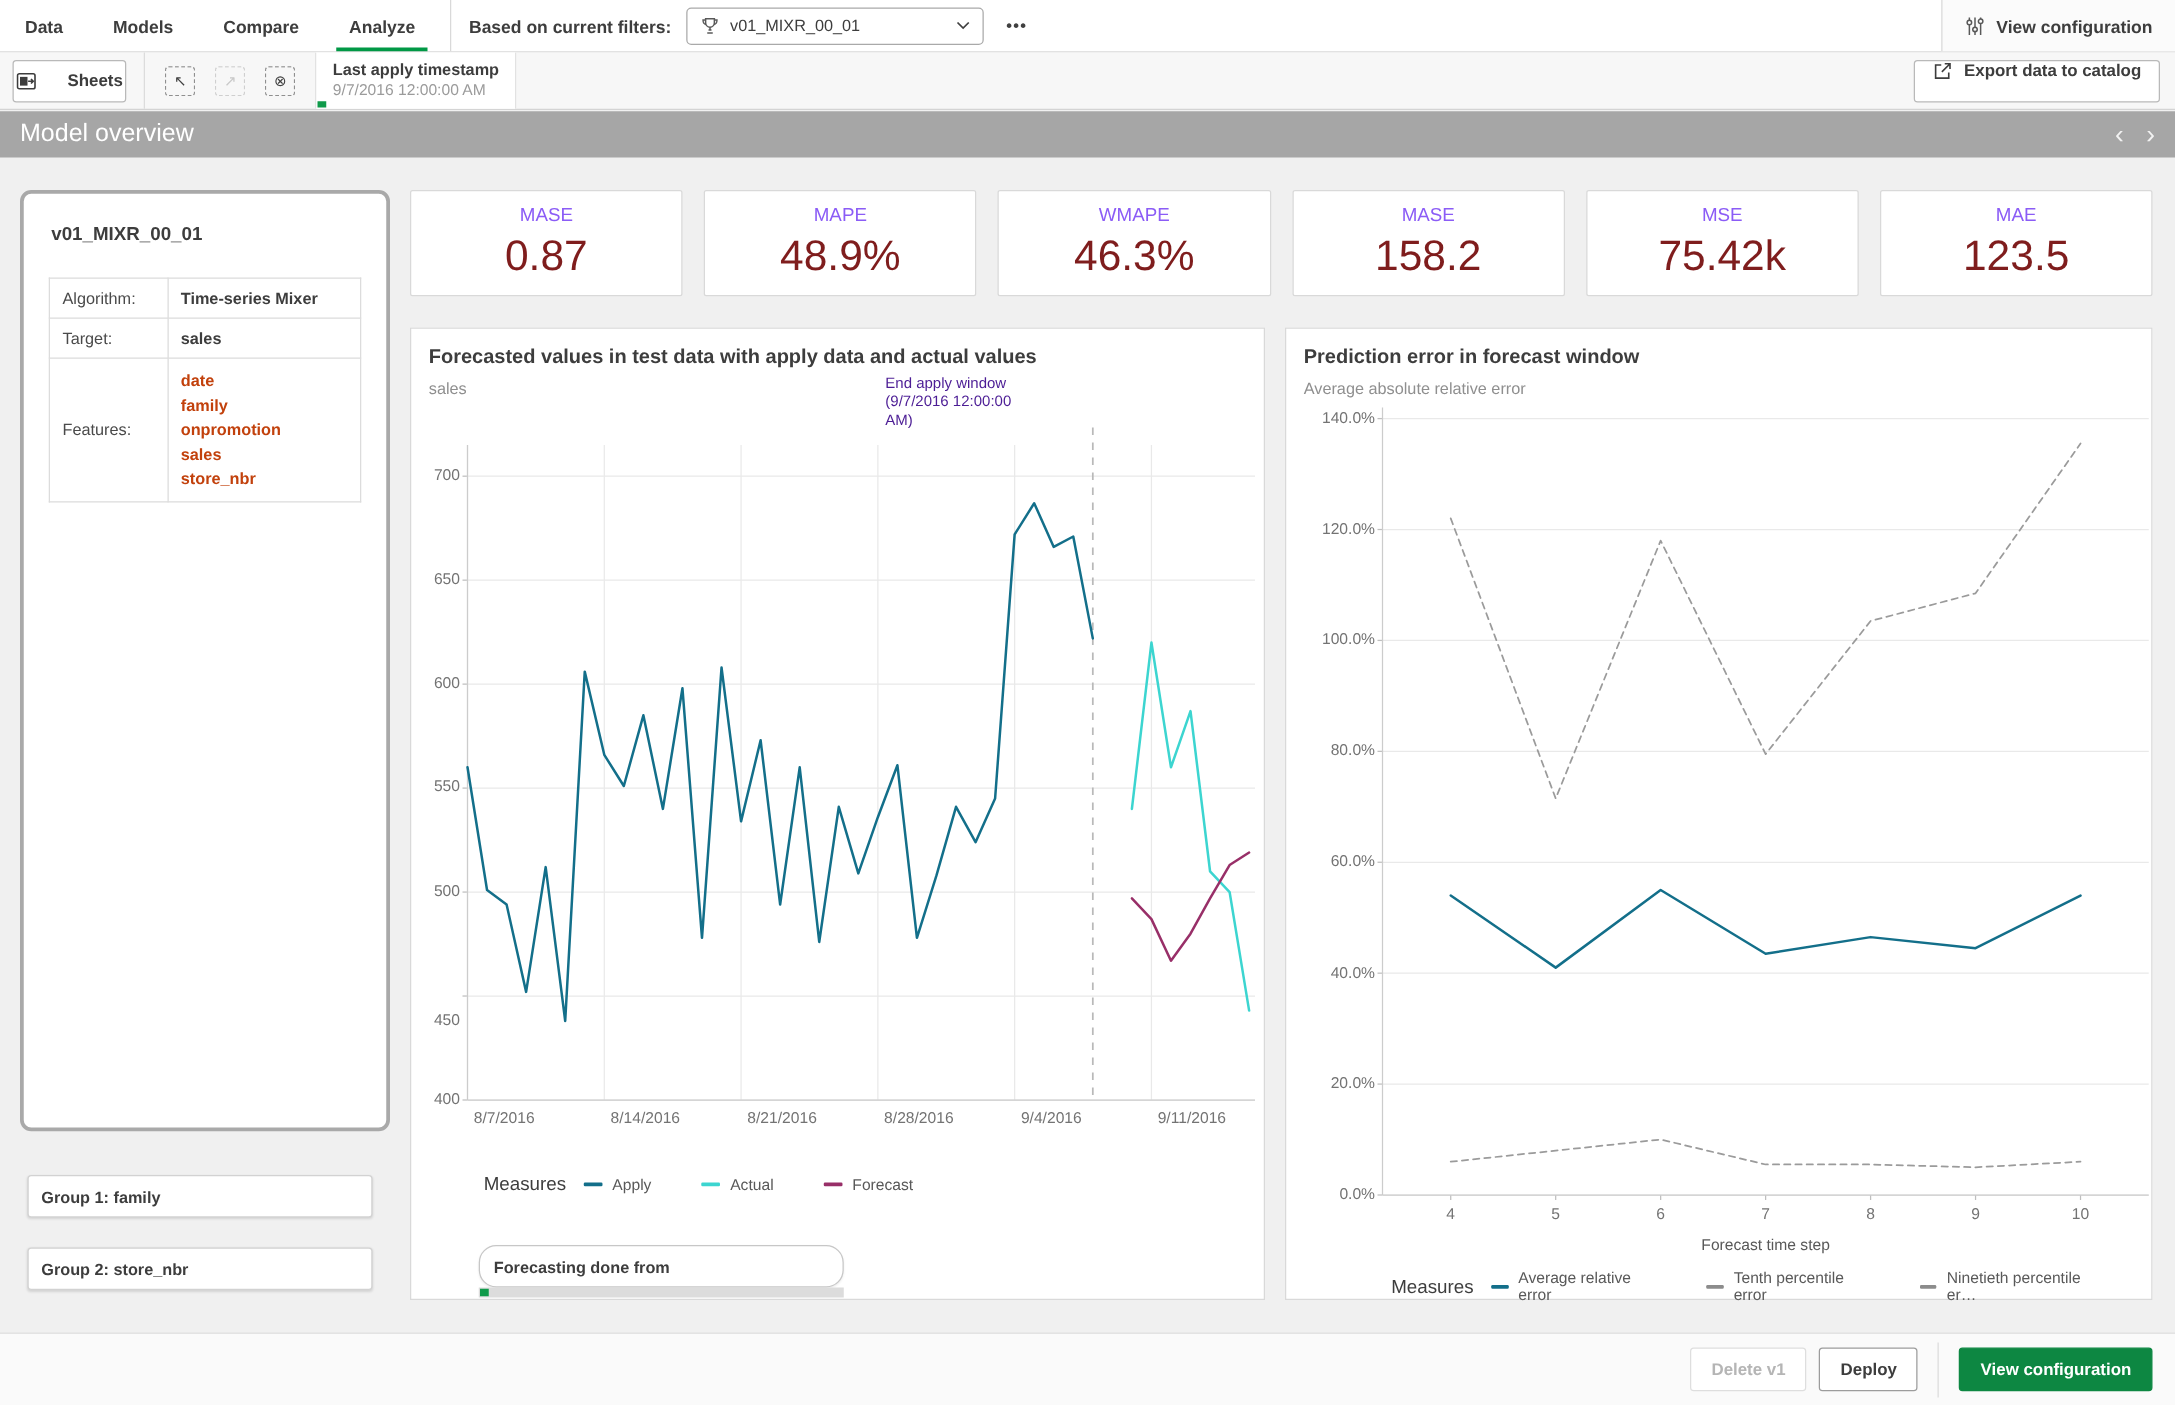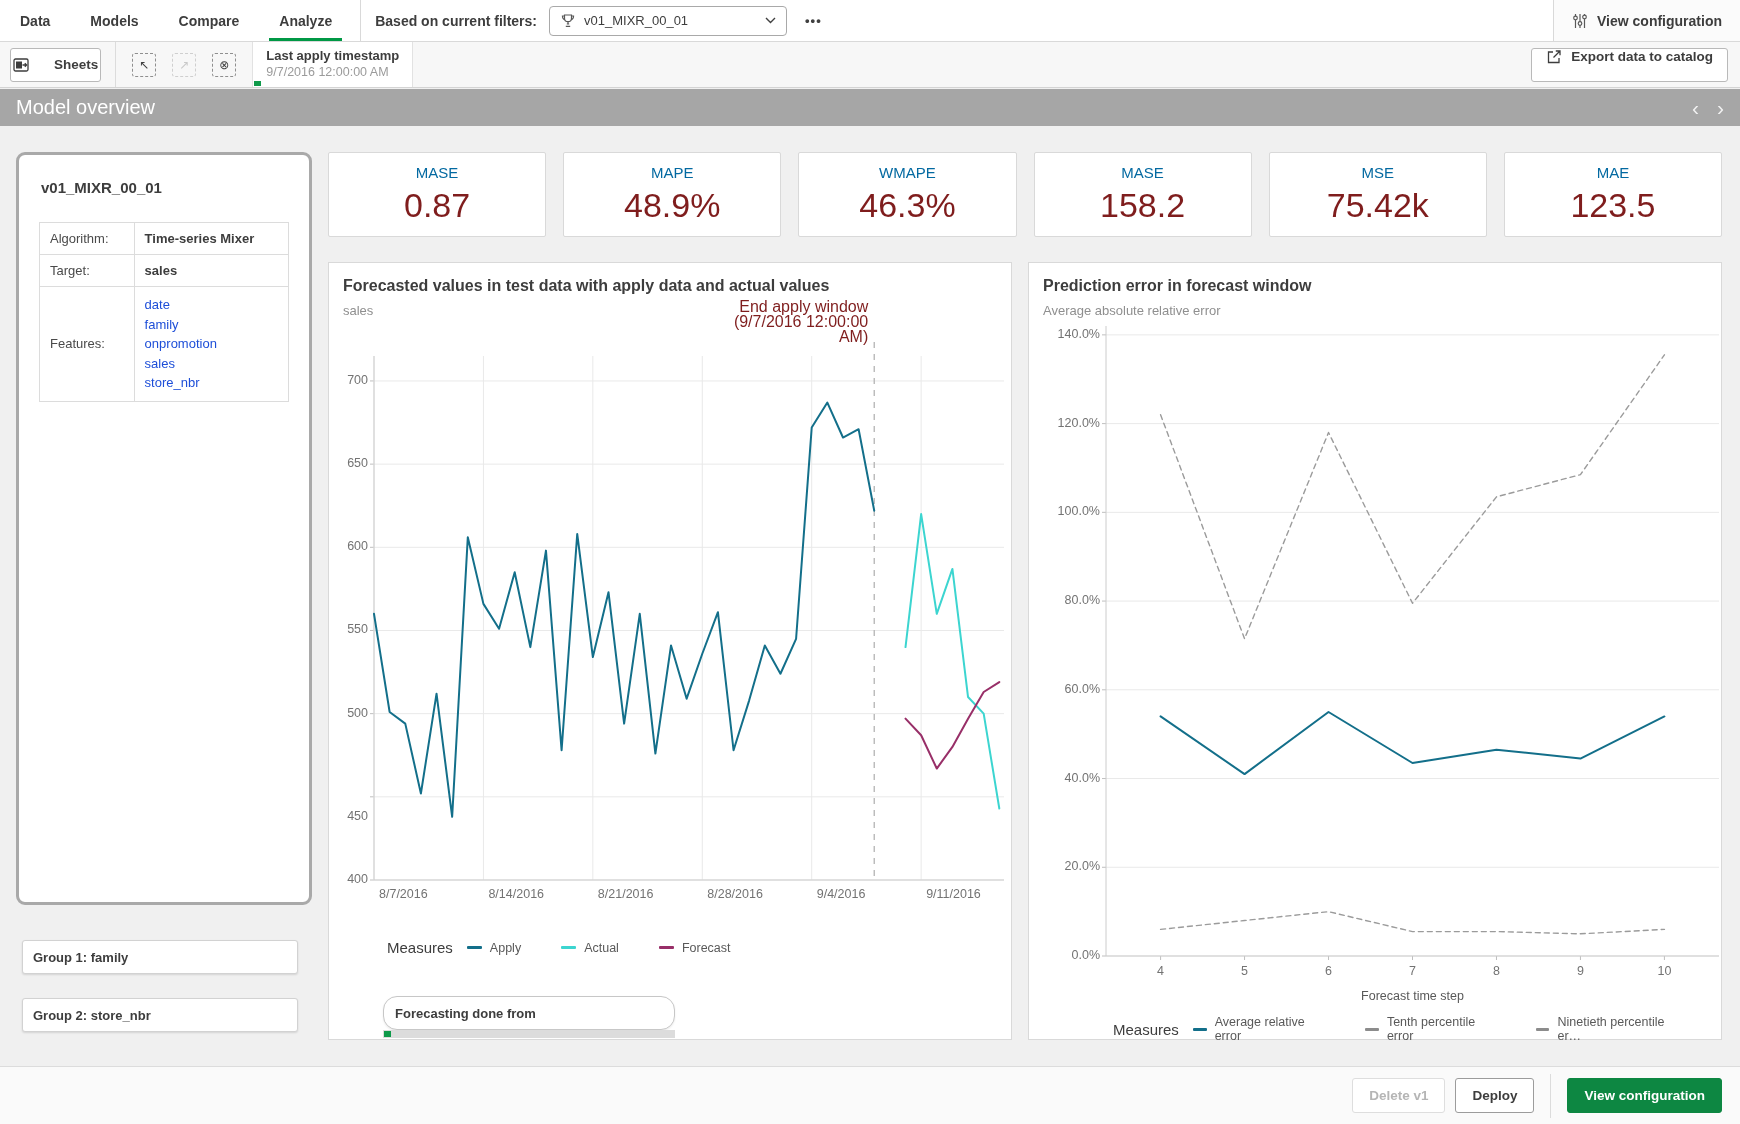--- a/index.html
+++ b/index.html
@@ -49,42 +49,42 @@
   .section-chevrons span{cursor:pointer;line-height:1;}
 
   
   .model-card{position:absolute;left:16px;top:152px;width:296px;height:753px;background:#fff;
               border:3px solid #a9a9a9;border-radius:9px;box-sizing:border-box;padding:24px 20px;}
   .model-card-title{font-size:15px;font-weight:bold;color:#3d3d3d;padding-left:2px;}
   .info-table{margin-top:26px;width:100%;border-collapse:collapse;font-size:13px;}
   .info-table td{border:1px solid #dcdcdc;padding:8px 10px;vertical-align:middle;}
   .info-label{color:#4a4a4a;width:38%;}
   .info-value{font-weight:bold;color:#3d3d3d;}
-  .feature-line{line-height:1.5;font-weight:normal;color:#1d4ed8;}
+  .feature-line{line-height:1.5;font-weight:bold;color:#c2410c;}
   .group-box{position:absolute;left:22px;width:276px;height:34px;background:#fff;border:1px solid #d2d2d2;
              border-radius:3px;box-shadow:0 1px 2px rgba(0,0,0,.12);display:flex;align-items:center;
              padding:0 10px;font-size:13px;font-weight:bold;color:#3d3d3d;box-sizing:border-box;cursor:pointer;}
 
   
   .metrics{position:absolute;left:328px;top:152px;width:1394px;height:85px;display:flex;gap:17px;}
   .metric-card{flex:1;background:#fff;border:1px solid #d9d9d9;border-radius:2px;display:flex;
                flex-direction:column;align-items:center;justify-content:center;gap:5px;}
-  .metric-label{font-size:15px;color:#0369a1;}
+  .metric-label{font-size:15px;color:#8b5cf6;}
   .metric-value{font-size:34px;color:#7f1d1d;}
 
   
   .panel{position:absolute;background:#fff;border:1px solid #d9d9d9;box-sizing:border-box;}
   #forecast-panel{left:328px;top:262px;width:684px;height:778px;}
   #error-panel{left:1028px;top:262px;width:694px;height:778px;}
   .chart-body{position:absolute;left:0;top:0;right:0;bottom:0;}
   .panel-title{position:absolute;left:14px;top:14px;font-size:16px;font-weight:bold;color:#3d3d3d;}
   .panel-subtitle{position:absolute;left:14px;top:40px;font-size:13px;color:#8f8f8f;}
   .tick{position:absolute;font-size:12.5px;color:#737373;white-space:nowrap;}
   .ytick{text-align:right;}
-  .annotation{position:absolute;text-align:right;font-size:16px;line-height:15px;color:#7f1d1d;}
+  .annotation{position:absolute;font-size:12px;line-height:15px;color:#4c1d95;}
   .axis-title{position:absolute;text-align:center;font-size:12.5px;color:#595959;}
   .legend{position:absolute;display:flex;align-items:center;}
   .legend-title{font-size:15px;color:#3d3d3d;margin-right:14px;}
   .legend-item{display:flex;align-items:center;gap:8px;font-size:12.5px;color:#595959;margin-right:40px;cursor:pointer;}
   .legend-dash{width:15px;height:3px;border-radius:1px;}
   .forecast-box{position:absolute;left:54px;top:733px;width:292px;height:34px;background:#fff;
                 border:1px solid #c7c7c7;border-radius:14px;box-shadow:0 1px 2px rgba(0,0,0,.08);
                 display:flex;align-items:center;padding:0 11px;font-size:13px;font-weight:bold;
                 color:#3d3d3d;box-sizing:border-box;cursor:pointer;}
   .forecast-scroll{position:absolute;left:54px;top:767px;width:292px;height:8px;background:#dcdcdc;}

